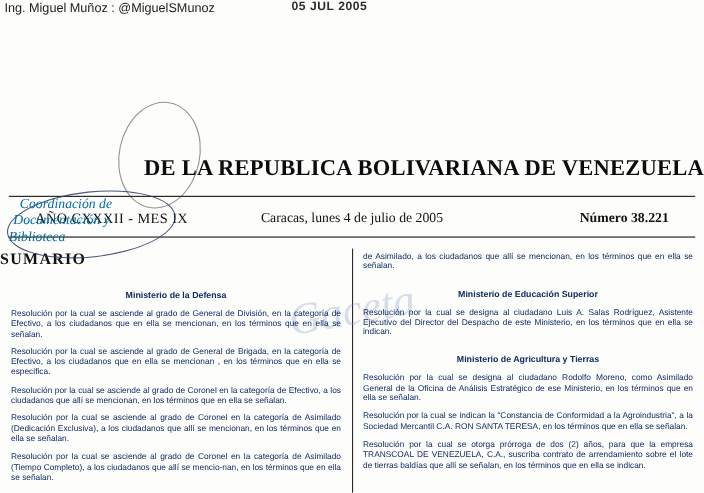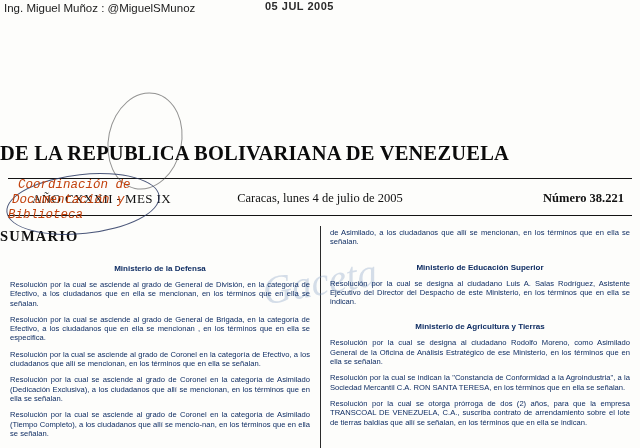--- a/index.html
+++ b/index.html
@@ -62,21 +62,21 @@
     letter-spacing: 1px;
     color: #0a0a0a;
     white-space: nowrap;
     transform: scaleX(1.03);
   }
   .masthead-sub {
     position: absolute;
     top: 142px;
     left: 0;
     width: 640px;
-    text-align: left;
+    text-align: right;
     font-family: "Liberation Serif", serif;
     font-weight: bold;
     font-size: 20.5px;
     letter-spacing: 0.2px;
     color: #0b0b0b;
     white-space: nowrap;
   }
 
   .rule {
     position: absolute;
@@ -108,36 +108,36 @@
   .issue-center {
     position: absolute;
     left: 0;
     width: 624px;
     top: 8px;
     text-align: center;
     font-size: 12.5px;
   }
   .issue-right {
     position: absolute;
-    right: 8px;
+    right: 24px;
     top: 8px;
     font-weight: bold;
     font-size: 12.5px;
   }
 
   
   .stamp {
     position: absolute;
     left: 6px;
     top: 176px;
     width: 150px;
     height: 62px;
     z-index: 30;
-    color: #c2410c;
-    font-family: Liberation Mono, monospace;
+    color: #0369a1;
+    font-family: Liberation Serif, serif;
     font-style: italic;
     font-size: 12.5px;
     line-height: 15px;
     pointer-events: none;
   }
   .stamp .l1 { position: absolute; left: 12px; top: 2px; }
   .stamp .l2 { position: absolute; left: 6px; top: 17px; }
   .stamp .l3 { position: absolute; left: 2px; top: 32px; }
   .stamp-ellipse {
     position: absolute;

